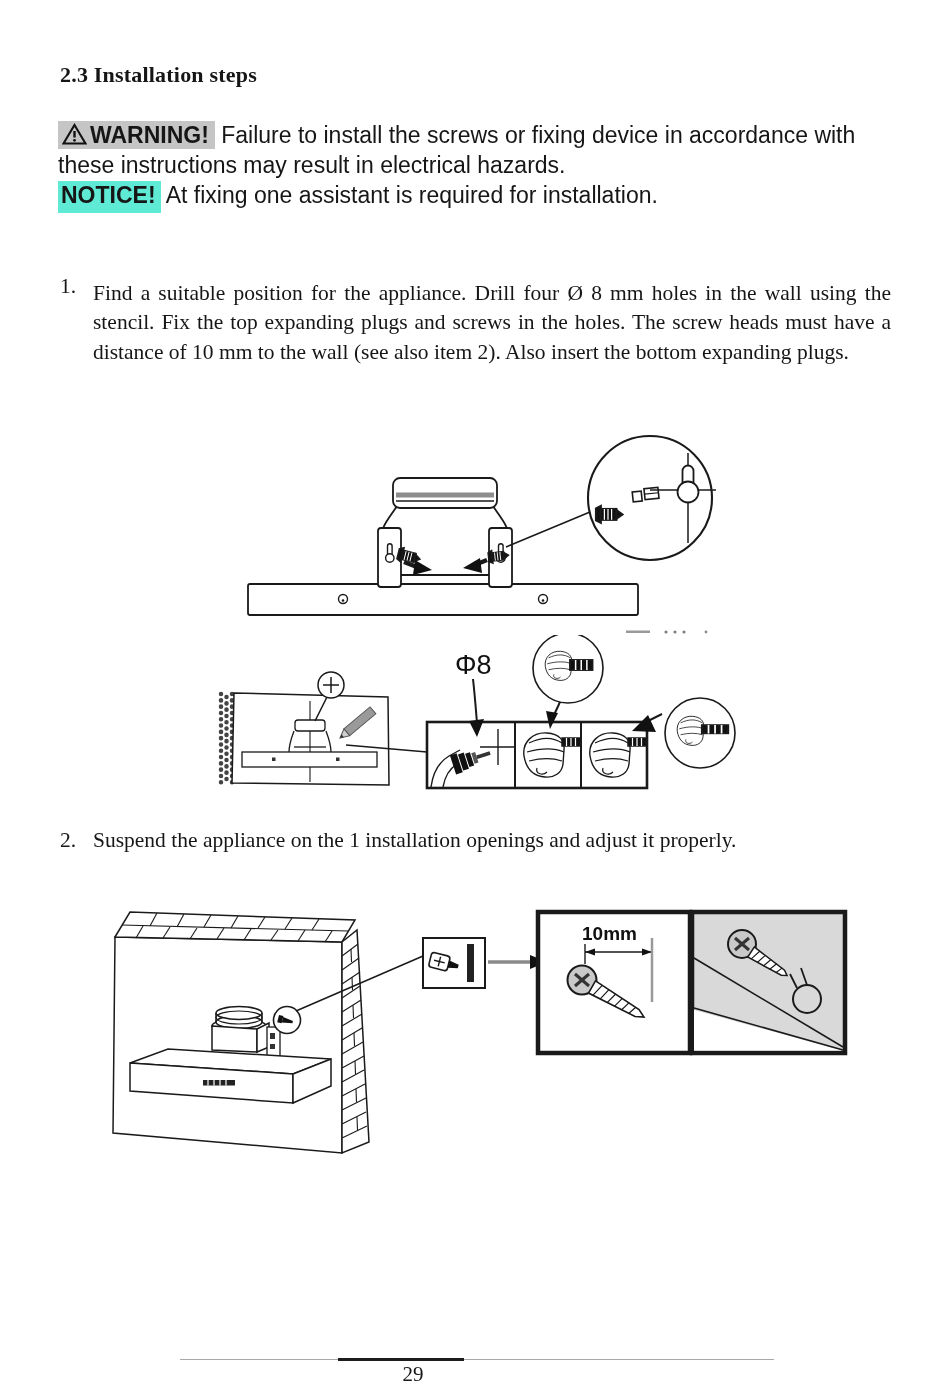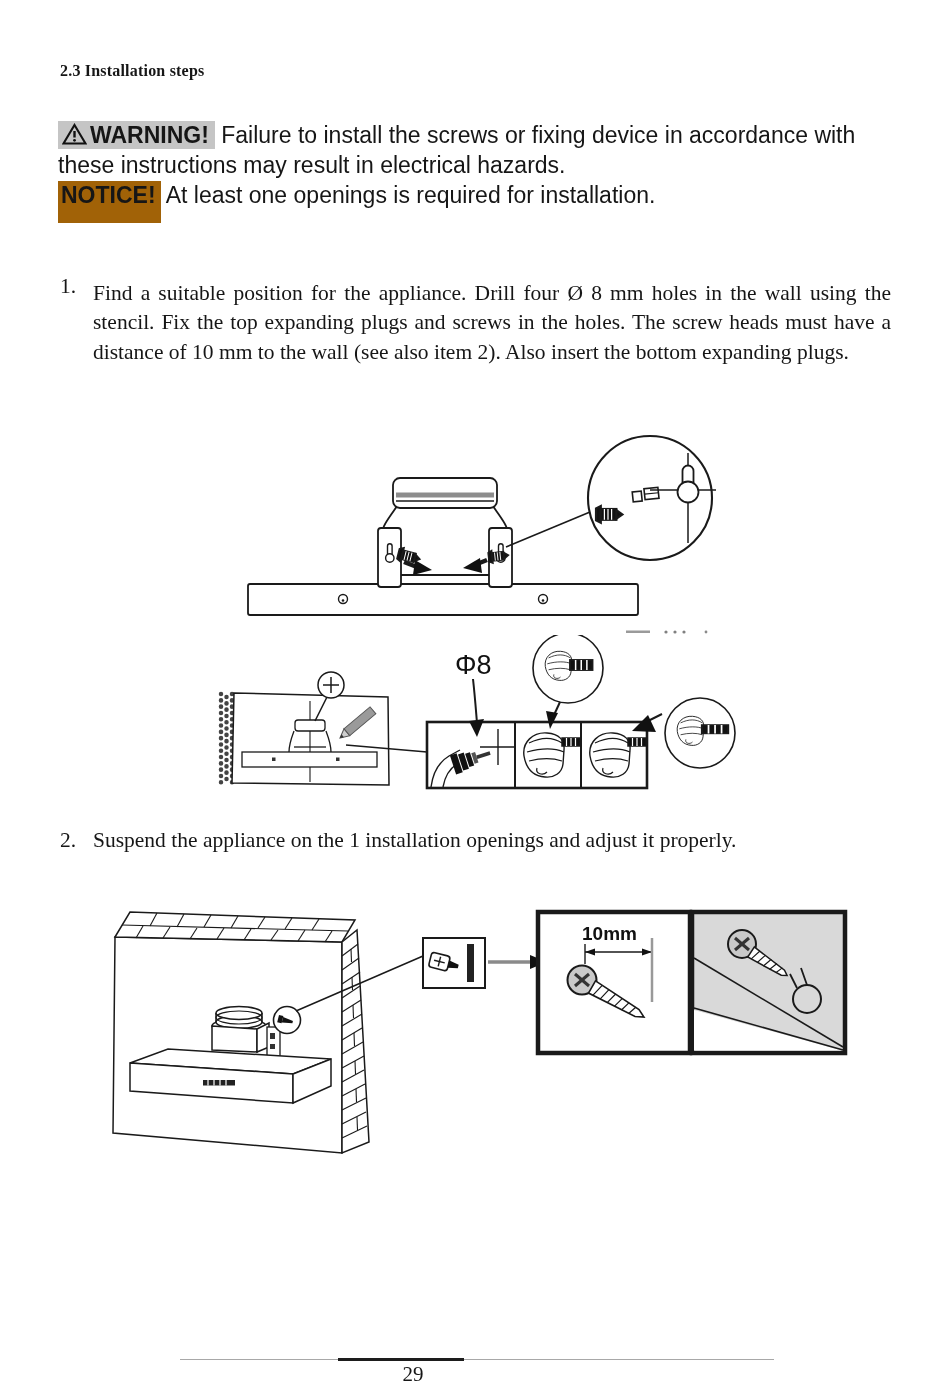--- a/index.html
+++ b/index.html
@@ -1,25 +1,25 @@
 <!DOCTYPE html>
 <html><head>
 <meta charset="utf-8">
 <style>
   html,body{margin:0;padding:0;background:#fff;}
   .page{position:relative;width:950px;height:1392px;background:#fff;overflow:hidden;
         font-family:"Liberation Serif", serif;color:#161616;}
-  .title{position:absolute;left:60px;top:62px;margin:0;font-size:16px;font-weight:bold;
+  .title{position:absolute;left:60px;top:62px;margin:0;font-size:22px;font-weight:bold;
          letter-spacing:.2px;font-family:"Liberation Serif", serif;}
   .alerts{position:absolute;left:58px;top:120px;width:838px;
           font-family:"Liberation Sans", sans-serif;font-size:23px;line-height:30px;}
   .alerts p{margin:0;}
   .hl{background:#c5c5c5;padding:1px 6px 1px 2px;white-space:nowrap;}
   .hl b{font-weight:bold;}
-  .hl.notice{background:#a16207;padding:1px 5px 15px 3px;}
+  .hl.notice{background:#5eead4;padding:1px 5px 5px 3px;}
   .tri{vertical-align:-2px;margin:0 3px 0 2px;}
   .tri2{vertical-align:-2px;margin:0 0 0 1px;}
   .step{position:absolute;left:60px;width:831px;display:flex;
         font-size:21.5px;line-height:29.4px;}
   .step1{top:272px;}
   .step2{top:826px;}
   .stepnum{flex:none;width:33px;}
   .steptext{flex:1;}
   .just{text-align:justify;margin-top:7px;}
   .fig{position:absolute;}
@@ -42,21 +42,21 @@
   <h1 class="title">2.3 Installation steps</h1>
 
   <div class="alerts">
     <p><span class="hl"><svg class="tri" width="25" height="22" viewBox="0 0 25 22">
             <path d="M12.5 2 L23.5 20.5 H1.5 Z" fill="none" stroke="#111" stroke-width="2.1"></path>
             <line x1="12.5" y1="8" x2="12.5" y2="14.5" stroke="#111" stroke-width="2.4"></line>
             <circle cx="12.5" cy="17.3" r="1.4" fill="#111"></circle>
           </svg><b>WARNING!</b></span>
       <span>Failure to install the screws or fixing device in accordance with these instructions may result in electrical hazards.</span></p>
     <p><span class="hl notice"><b>NOTICE!</b></span>
-      <span>At least one openings is required for installation.</span></p>
+      <span>At fixing one assistant is required for installation.</span></p>
   </div>
 
   <div class="step step1">
     <span class="stepnum">1.</span>
     <span class="steptext just">Find a suitable position for the appliance. Drill four Ø 8 mm holes in the wall using the stencil.  Fix the top expanding plugs and screws in the holes. The screw heads must have a distance of 10 mm to the wall (see also item 2). Also insert the bottom expanding plugs.</span>
   </div>
 
   <svg id="fig1" class="fig" width="520" height="215" viewBox="0 0 520 215">
     <g stroke="#1a1a1a" fill="none" stroke-width="1.8">
 

